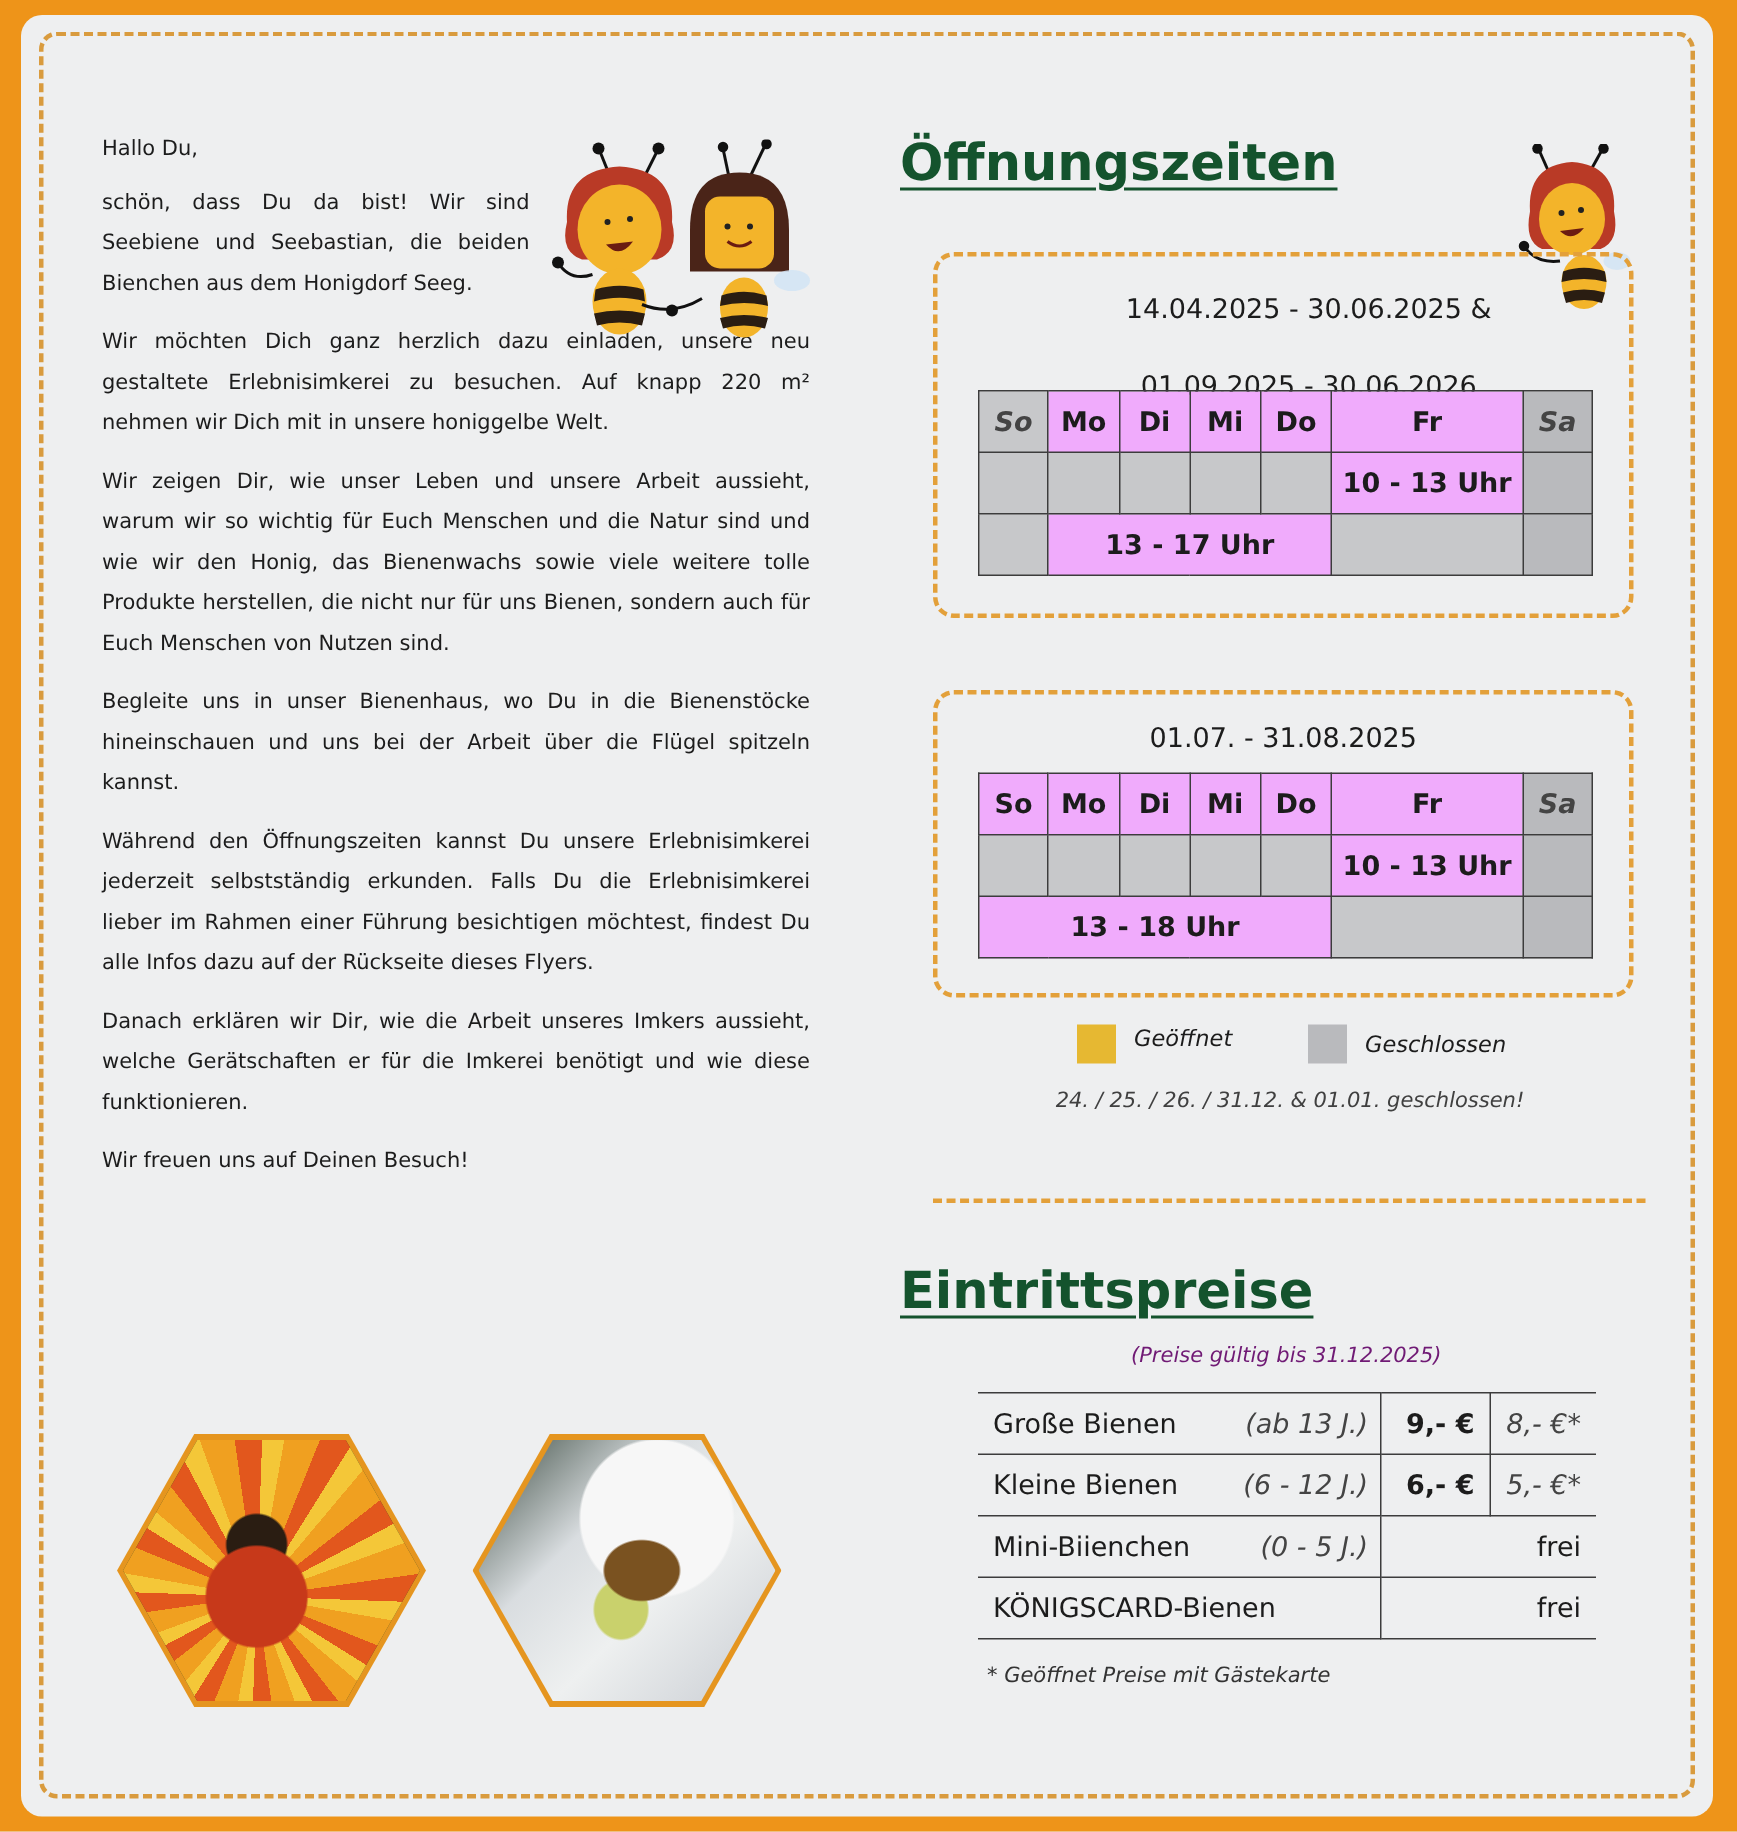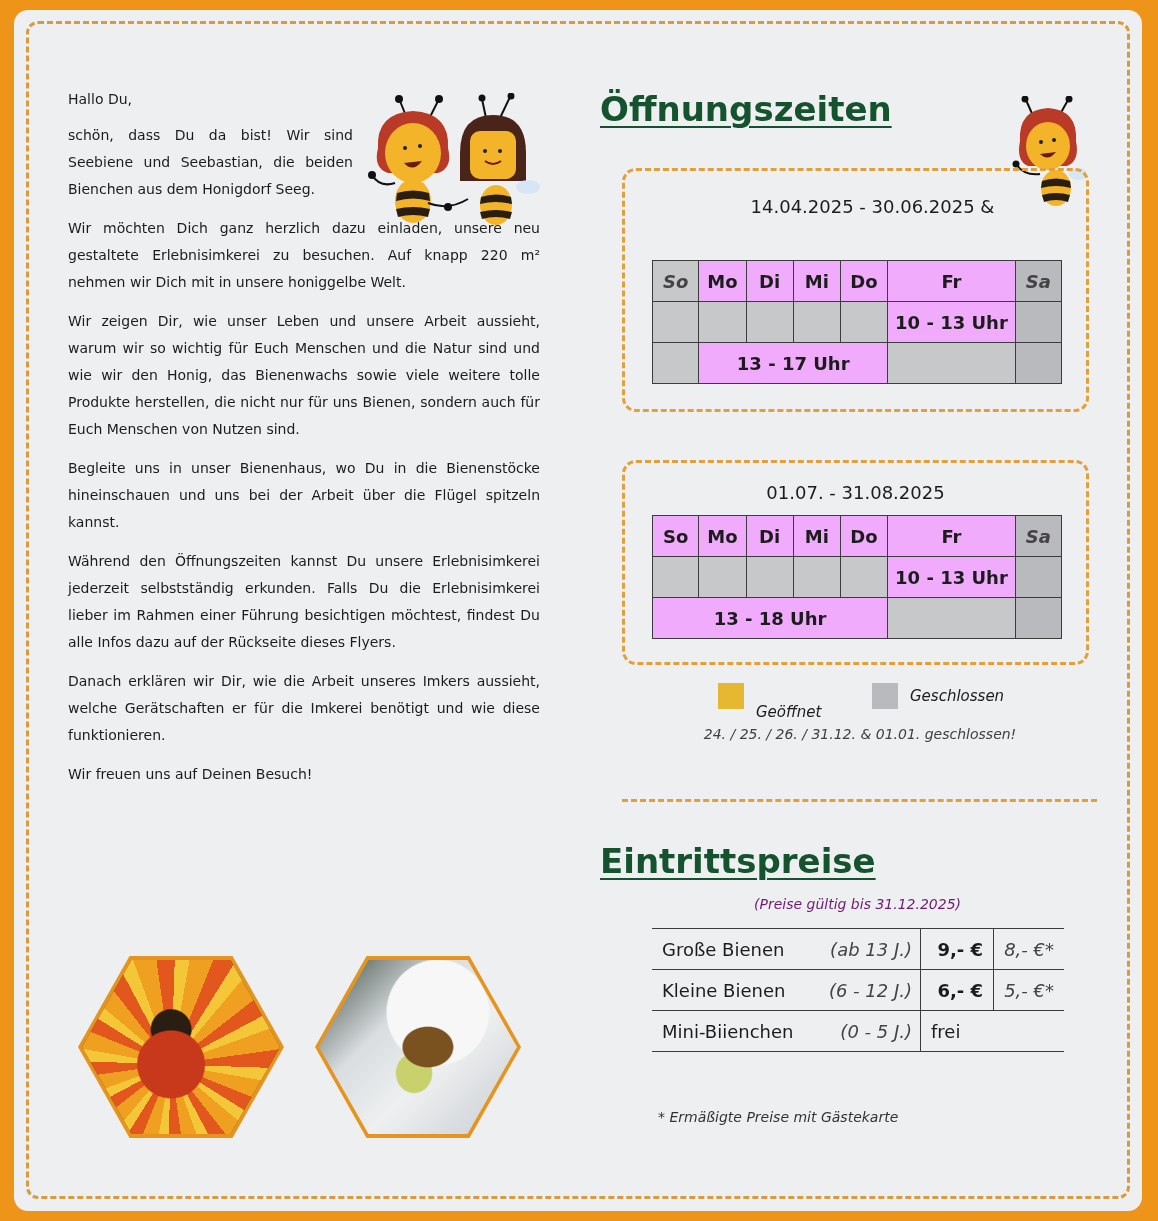--- a/index.html
+++ b/index.html
@@ -94,21 +94,21 @@
   td.closed { background: #c7c8ca; }
   td.closed-dark { background: #b9babd; }
   td.it { font-weight: normal; font-style: italic; color: #444; }
   .legend {
     position: absolute; left: 118px; top: 683px; width: 320px; height: 26px;
     font-size: 15px; font-style: italic; color: #1c1c1c;
   }
   .swatch { position: absolute; top: 0; width: 26px; height: 26px; }
   .sw-open { left: 0; background: #e6b832; }
   .sw-closed { left: 154px; background: #b9babd; }
-  .leg-open { position: absolute; left: 38px; top: 20px; }
+  .leg-open { position: absolute; left: 38px; top: 0; }
   .leg-closed { position: absolute; left: 192px; top: 4px; }
   .closed-note {
     position: absolute; left: 0; width: 520px; top: 726px; text-align: center;
     font-size: 14px; font-style: italic; color: #404040;
   }
   .divider {
     position: absolute; left: 22px; top: 799px; width: 475px;
     border-top: 3px dashed #e3a03a;
   }
   .valid-note {
@@ -120,21 +120,21 @@
     border-collapse: collapse; font-size: 18px;
   }
   table.prices td {
     height: 40px; border-top: 1px solid #3c3c3c; border-bottom: 1px solid #3c3c3c;
     padding: 0 10px;
   }
   table.prices td.name { width: 140px; }
   table.prices td.age { font-style: italic; color: #444; text-align: right; border-right: 1px solid #3c3c3c; padding-right: 8px; white-space: nowrap; }
   table.prices td.p1 { font-weight: bold; text-align: right; border-right: 1px solid #3c3c3c; width: 52px; }
   table.prices td.p2 { font-style: italic; color: #444; text-align: right; width: 50px; }
-  table.prices td.free { text-align: left; }
+  table.prices td.free { text-align: right; }
   .footnote {
     position: absolute; left: 58px; top: 1109px; font-size: 14px; font-style: italic; color: #333;
   }
 </style>
 </head>
 <body>
 
 <div class="card"></div>
 <div class="dash-frame"></div>
 
@@ -208,20 +208,21 @@
     <ellipse cx="44" cy="92" rx="15" ry="18" fill="#f3b42a"></ellipse>
     <path d="M30 85 Q44 80 58 85 L59 92 Q44 88 29 92Z" fill="#2a1d12"></path>
     <path d="M30 99 Q44 95 58 99 L56 106 Q44 102 32 106Z" fill="#2a1d12"></path>
     <ellipse cx="66" cy="78" rx="9" ry="6" fill="#cfe4f5" opacity="0.8"></ellipse>
     <path d="M28 78 Q12 80 4 68" stroke="#111" stroke-width="2" fill="none"></path>
     <circle cx="4" cy="68" r="3.5" fill="#111"></circle>
   </svg>
 
   <div class="hours-box b1">
     <div class="period">14.04.2025 - 30.06.2025 &amp;</div>
+    <div class="period">01.09.2025 - 30.06.2026</div>
     <table class="sched">
       <tbody>
           <tr>
         <td class="closed it" style="width:46px">So</td>
         <td class="open" style="width:47px">Mo</td>
         <td class="open" style="width:47px">Di</td>
         <td class="open" style="width:47px">Mi</td>
         <td class="open" style="width:47px">Do</td>
         <td class="open" style="width:130px">Fr</td>
         <td class="closed-dark it" style="width:46px">Sa</td>
@@ -301,16 +302,20 @@
       <td class="name">Kleine Bienen</td>
       <td class="age">(6 - 12 J.)</td>
       <td class="p1">6,- €</td>
       <td class="p2">5,- €*</td>
     </tr>
     <tr>
       <td class="name">Mini-Biienchen</td>
       <td class="age">(0 - 5 J.)</td>
       <td class="free" colspan="2">frei</td>
     </tr>
+    <tr>
+      <td class="name" colspan="2" style="border-right:1px solid #3c3c3c">KÖNIGSCARD-Bienen</td>
+      <td class="free" colspan="2">frei</td>
+    </tr>
   </tbody>
     </table>
-  <div class="footnote">* Ermäßigte Preise mit Gästekarte</div>
+  <div class="footnote">* Geöffnet Preise mit Gästekarte</div>
 </div>
 
 </body></html>

